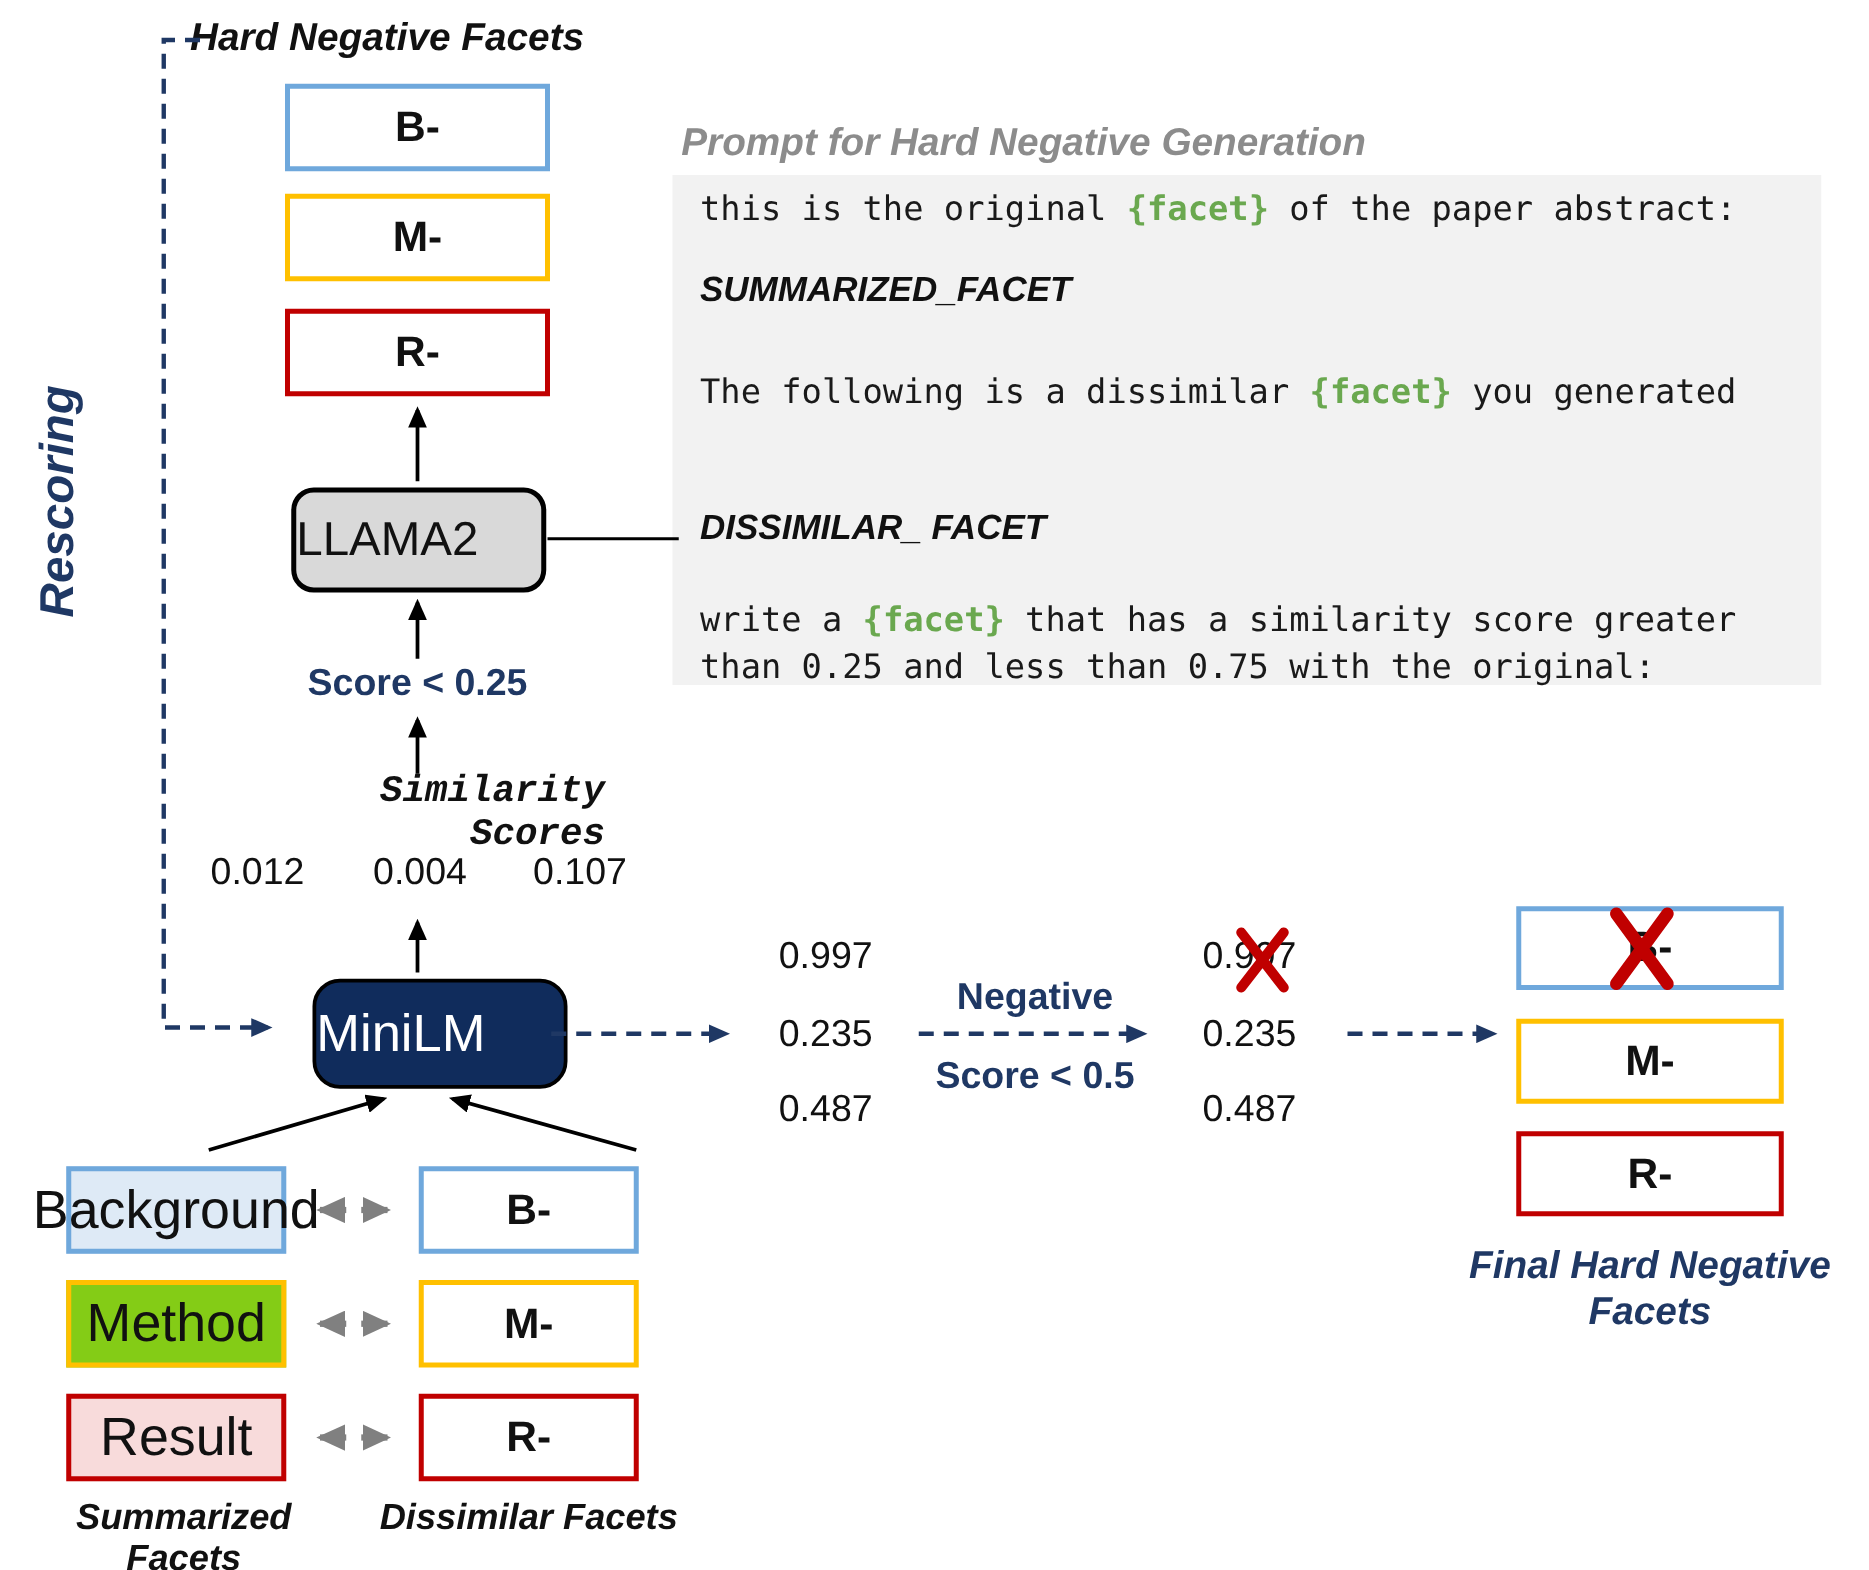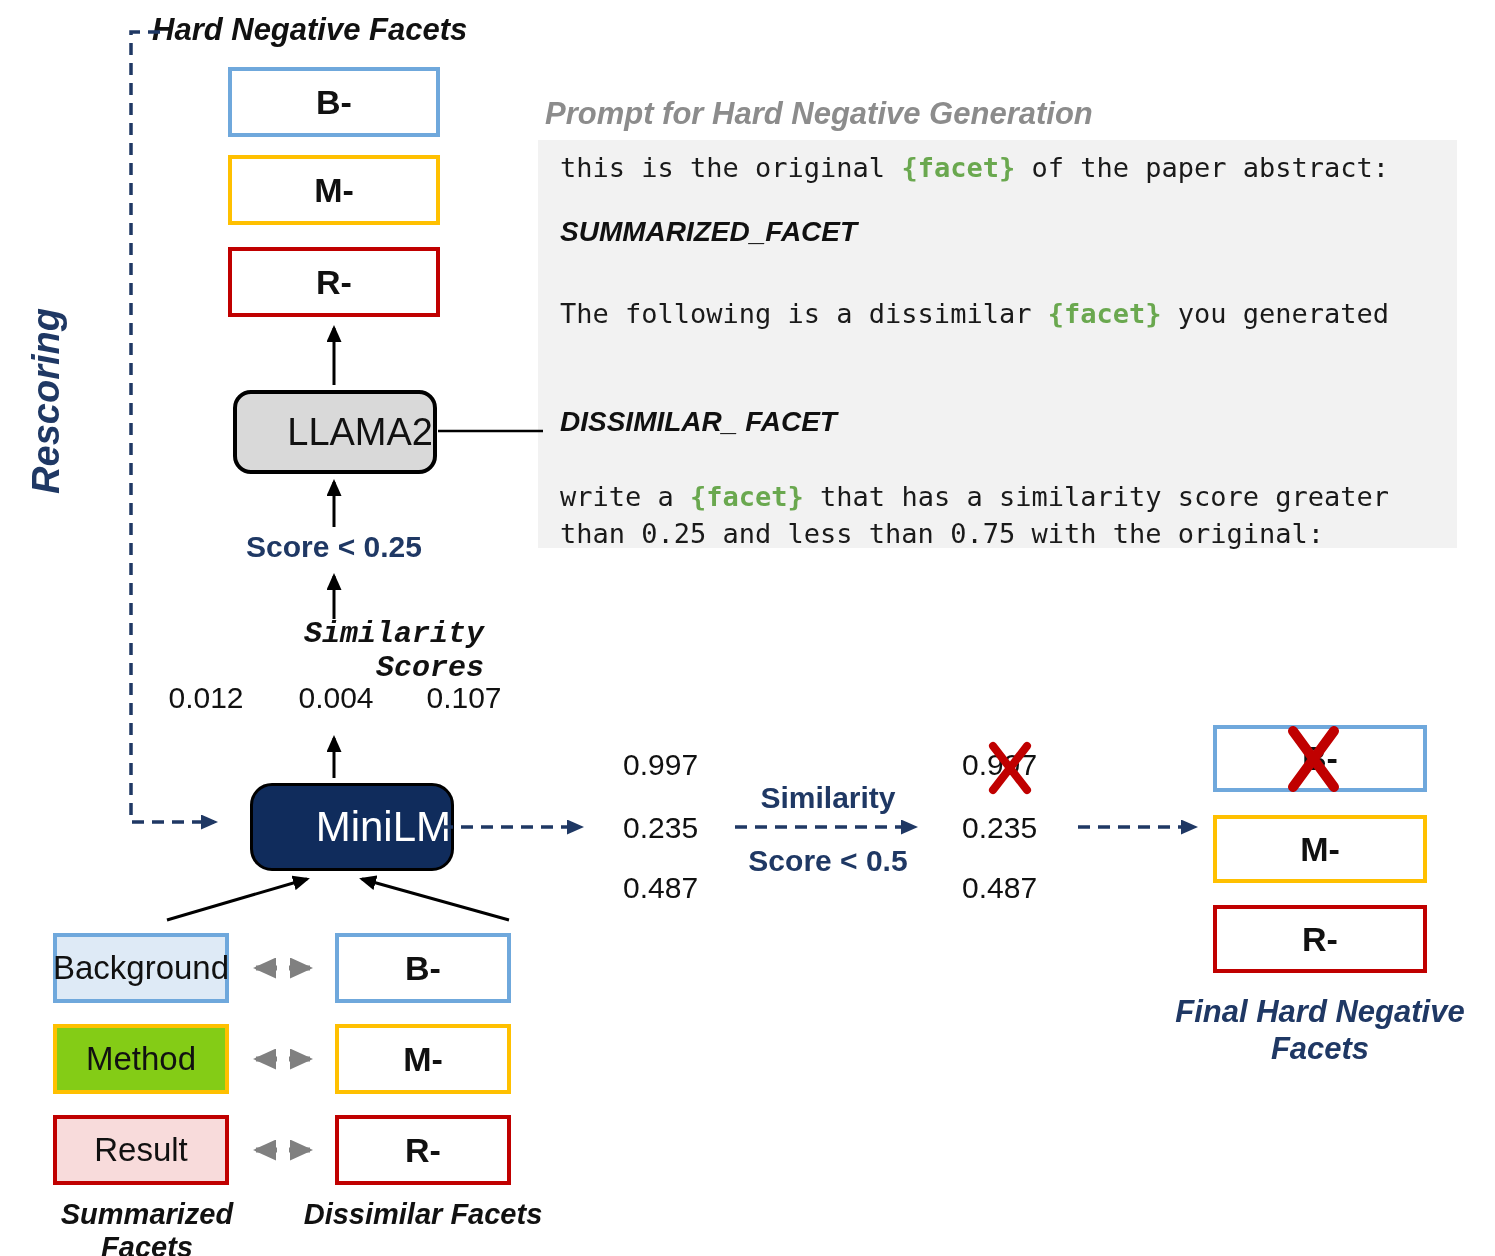--- a/index.html
+++ b/index.html
@@ -13,25 +13,25 @@
     position:absolute;background:#ffffff;box-sizing:border-box;
     display:flex;align-items:center;justify-content:center;
     font-weight:700;font-size:34px;color:#111;border:4px solid #000;
   }
   .border-blue{border-color:#6FA8DC;}
   .border-gold{border-color:#FFC000;}
   .border-red{border-color:#C00000;}
   .fill-blue{background:#DEEAF6;}
   .fill-cream{background:#84cc16;}
   .fill-pink{background:#F8DBDB;}
-  .plain-label{font-weight:400;font-size:33px;}
+  .plain-label{font-weight:400;font-size:43px;}
   
   .model-box{
     position:absolute;box-sizing:border-box;border-radius:18px;
-    display:flex;align-items:center;justify-content:flex-end;padding-left:24px;
+    display:flex;align-items:center;justify-content:flex-start;
   }
   #llama2-box{left:233px;top:390px;width:204px;height:84px;background:#D9D9D9;border:4px solid #000;font-size:38px;color:#111;}
   #minilm-box{left:250px;top:783px;width:204px;height:88px;background:#102C5C;border:3px solid #000;border-radius:22px;font-size:42px;color:#ffffff;}
   .bold-it{font-weight:700;font-style:italic;}
   .threshold{font-weight:700;font-size:30px;color:#1F3864;text-align:center;}
   .num{position:absolute;font-size:30px;color:#111;}
   .num-c{text-align:center;width:100px;}
   #rescoring-label{
     left:-100px;top:376px;width:300px;height:50px;text-align:center;
     transform:rotate(-90deg);font-size:38px;font-weight:700;color:#1F3864;
@@ -114,21 +114,21 @@
       <span>R-</span>
     </div>
 
   <div class="abs bold-it" id="summarized-label">Summarized Facets</div>
   <div class="abs bold-it" id="dissimilar-label">Dissimilar Facets</div>
 
   <div class="num" style="left:623px;top:748px;">0.997</div>
   <div class="num" style="left:623px;top:811px;">0.235</div>
   <div class="num" style="left:623px;top:871px;">0.487</div>
 
-  <div class="abs threshold" style="left:728px;top:781px;width:200px;">Similarity</div>
+  <div class="abs threshold" style="left:728px;top:781px;width:200px;">Negative</div>
   <div class="abs threshold" style="left:728px;top:844px;width:200px;">Score &lt; 0.5</div>
 
   <div class="num" style="left:962px;top:748px;">0.997</div>
   <div class="num" style="left:962px;top:811px;">0.235</div>
   <div class="num" style="left:962px;top:871px;">0.487</div>
 
   <div class="facet-box border-blue" style="left:1213px;top:725px;width:214px;height:67px;">
       <span>B-</span>
     </div>
   <div class="facet-box border-gold" style="left:1213px;top:815px;width:214px;height:68px;">

